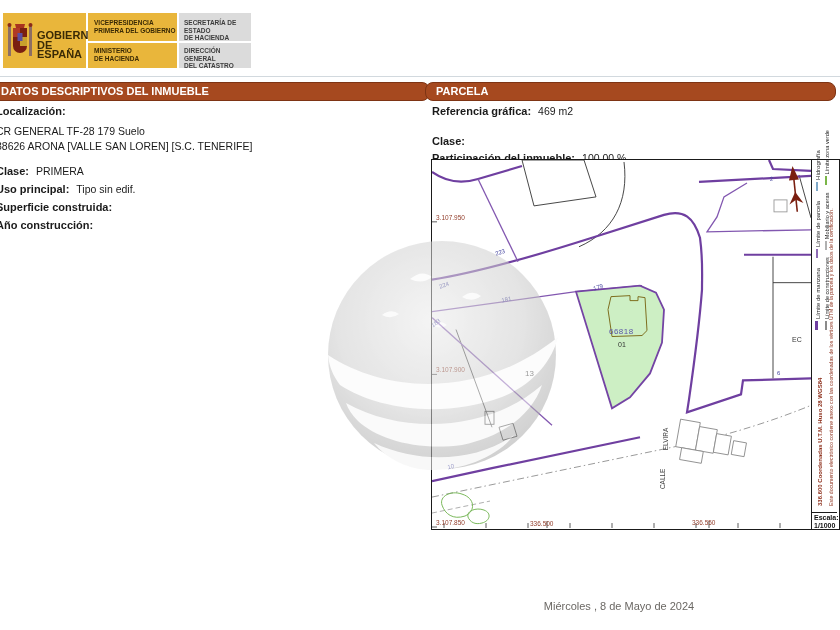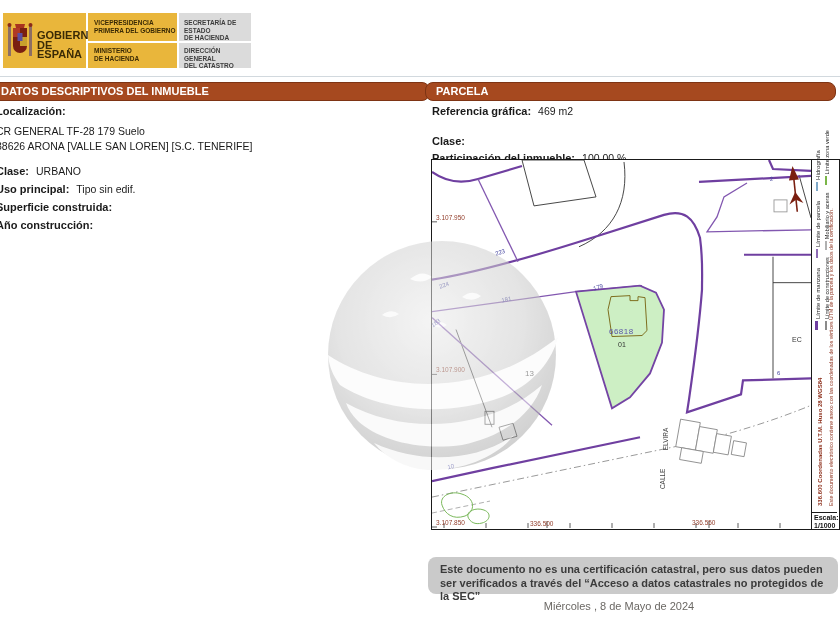--- a/index.html
+++ b/index.html
@@ -105,21 +105,21 @@
   <div class="row" style="left:-4px;top:105px;">
     <span class="lbl">Localización:</span>
   </div>
   <div class="row" style="left:-4px;top:125px;">
     <span class="val" style="margin-left:0;">CR GENERAL TF-28 179 Suelo</span>
   </div>
   <div class="row" style="left:-4px;top:140px;">
     <span class="val" style="margin-left:0;">38626 ARONA [VALLE SAN LOREN] [S.C. TENERIFE]</span>
   </div>
   <div class="row" style="left:-4px;top:165px;">
-    <span class="lbl">Clase:</span><span class="val">URBANO</span>
+    <span class="lbl">Clase:</span><span class="val">PRIMERA</span>
   </div>
   <div class="row" style="left:-4px;top:183px;">
     <span class="lbl">Uso principal:</span><span class="val">Tipo sin edif.</span>
   </div>
   <div class="row" style="left:-4px;top:201px;">
     <span class="lbl">Superficie construida:</span><span class="val"></span>
   </div>
   <div class="row" style="left:-4px;top:219px;">
     <span class="lbl">Año construcción:</span><span class="val"></span>
   </div>
@@ -254,18 +254,15 @@
     <circle cx="120" cy="118" r="114" fill="url(#wg)"></circle>
     <path d="M 6,118 C 70,160 165,158 236,100 C 230,125 210,148 180,160 C 120,182 55,172 18,148 C 11,139 7,129 6,118 Z" fill="#fafafa"></path>
     <path d="M 24,166 C 85,200 170,192 220,148 C 210,178 180,200 140,208 C 95,214 55,202 36,184 C 30,178 26,172 24,166 Z" fill="#f7f7f7"></path>
     <path d="M 52,206 C 100,228 155,224 192,198 C 175,220 140,234 105,233 C 83,231 65,222 52,206 Z" fill="#f4f4f4"></path>
     <path d="M 88,42 q 12,-10 22,-2 q -10,8 -22,2 Z" fill="#ffffff" opacity="0.85"></path>
     <path d="M 140,60 q 10,-8 19,-1 q -9,7 -19,1 Z" fill="#ffffff" opacity="0.8"></path>
     <path d="M 60,78 q 9,-7 17,-1 q -8,6 -17,1 Z" fill="#ffffff" opacity="0.8"></path>
     <path d="M 110,88 q 8,-6 15,0 q -7,5 -15,0 Z" fill="#ffffff" opacity="0.7"></path>
   </svg>
 
-  <div class="disclaimer">
-    <span>Este documento no es una certificación catastral, pero sus datos pueden ser verificados a través del “Acceso a datos catastrales no protegidos de la SEC”</span>
-  </div>
   <div class="datez">Miércoles , 8 de Mayo de 2024</div>
 
 </div>
 
 </body></html>

